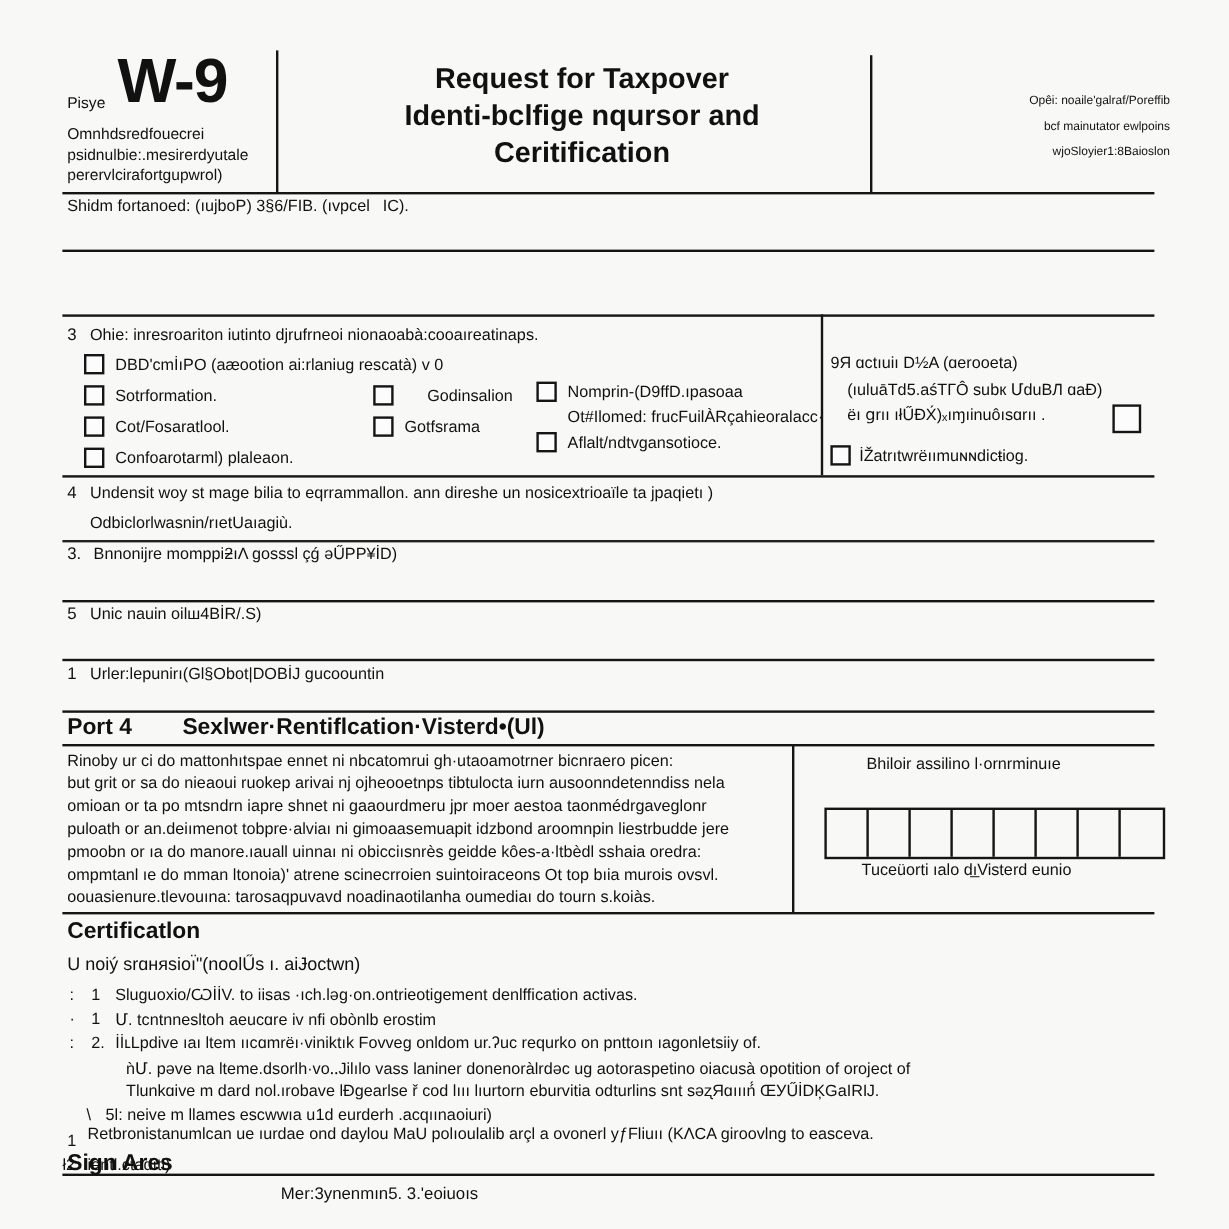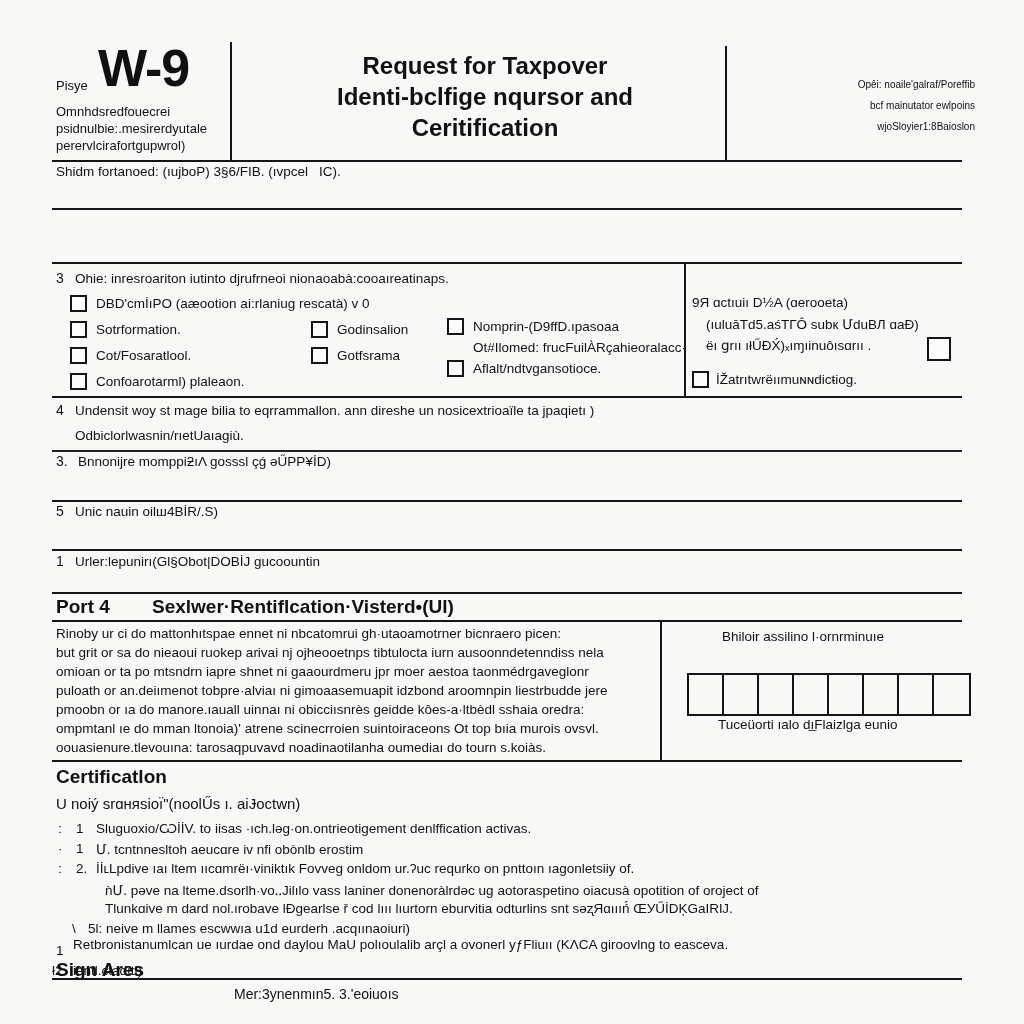--- a/index.html
+++ b/index.html
@@ -98,21 +98,21 @@
   <div class="cbx" style="left:70px;top:321px;"></div>
   <div class="linetxt" style="left:96px;top:322px;">Sotrformation.</div>
 
   <div class="cbx" style="left:70px;top:347px;"></div>
   <div class="linetxt" style="left:96px;top:348px;">Cot/Fosaratlool.</div>
 
   <div class="cbx" style="left:70px;top:373px;"></div>
   <div class="linetxt" style="left:96px;top:374px;">Confoarotarml) plaleaon.</div>
 
   <div class="cbx" style="left:311px;top:321px;"></div>
-  <div class="linetxt" style="left:337px;top:322px;">Godinsalion</div>
+  <div class="linetxt" style="left:356px;top:322px;">Godinsalion</div>
 
   <div class="cbx" style="left:311px;top:347px;"></div>
   <div class="linetxt" style="left:337px;top:348px;">Gotfsrama</div>
 
   <div class="cbx" style="left:447px;top:318px;"></div>
   <div class="linetxt" style="left:473px;top:319px;text-align:right;">Nomprin-(D9ffD.ıpasoaa</div>
   <div class="linetxt" style="left:473px;top:340px;">Ot#Ilomed: frucFuilÀRçahieoralacc·</div>
 
   <div class="cbx" style="left:447px;top:360px;"></div>
   <div class="linetxt" style="left:473px;top:361px;">Aflalt/ndtvgansotioce.</div>
@@ -163,21 +163,21 @@
   <div class="tingrid" style="left:687px;top:673px;">
     <div class="tincell"></div>
     <div class="tincell"></div>
     <div class="tincell"></div>
     <div class="tincell"></div>
     <div class="tincell"></div>
     <div class="tincell"></div>
     <div class="tincell"></div>
     <div class="tincell"></div>
   </div>
-  <div class="linetxt" style="left:718px;top:717px;">Tuceüorti ıalo dı̲Flaizlga eunio</div>
+  <div class="linetxt" style="left:718px;top:717px;">Tuceüorti ıalo dı̲Visterd eunio</div>
 
   <div class="hrule" style="left:52px;top:760px;width:910px;"></div>
   <div class="cert-h" style="left:56px;top:766px;">Certificatlon</div>
   <div class="linetxt" style="left:56px;top:795px;font-size:15px;">U noiý srɑняsioı̈"(noolŰs ı. aiɈoctwn)</div>
 
   <div class="linetxt" style="left:58px;top:821px;">:</div>
   <div class="linetxt" style="left:76px;top:821px;">1</div>
   <div class="linetxt" style="left:96px;top:821px;">Sluguoxio/ѠİİV. to iisas ·ıch.ləg·on.ontrieotigement denlffication activas.</div>
 
   <div class="linetxt" style="left:58px;top:841px;">·</div>

